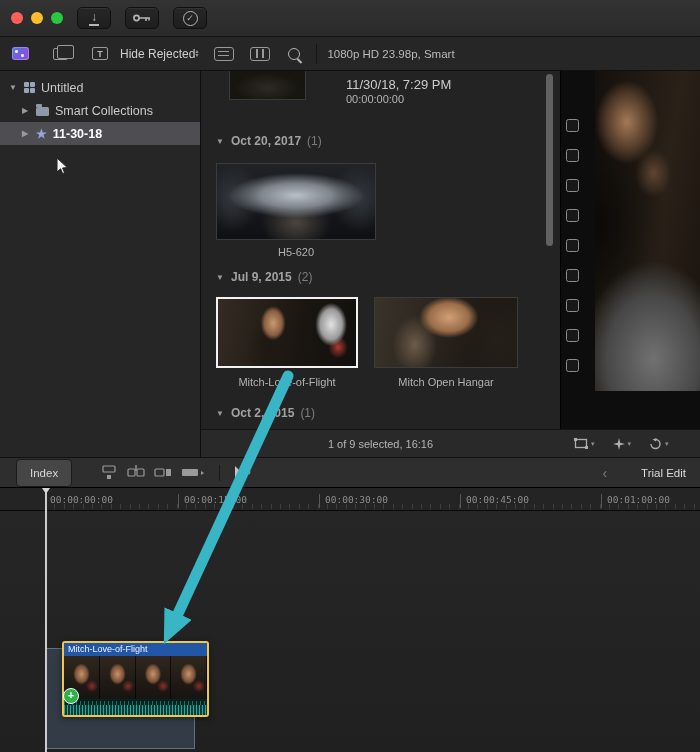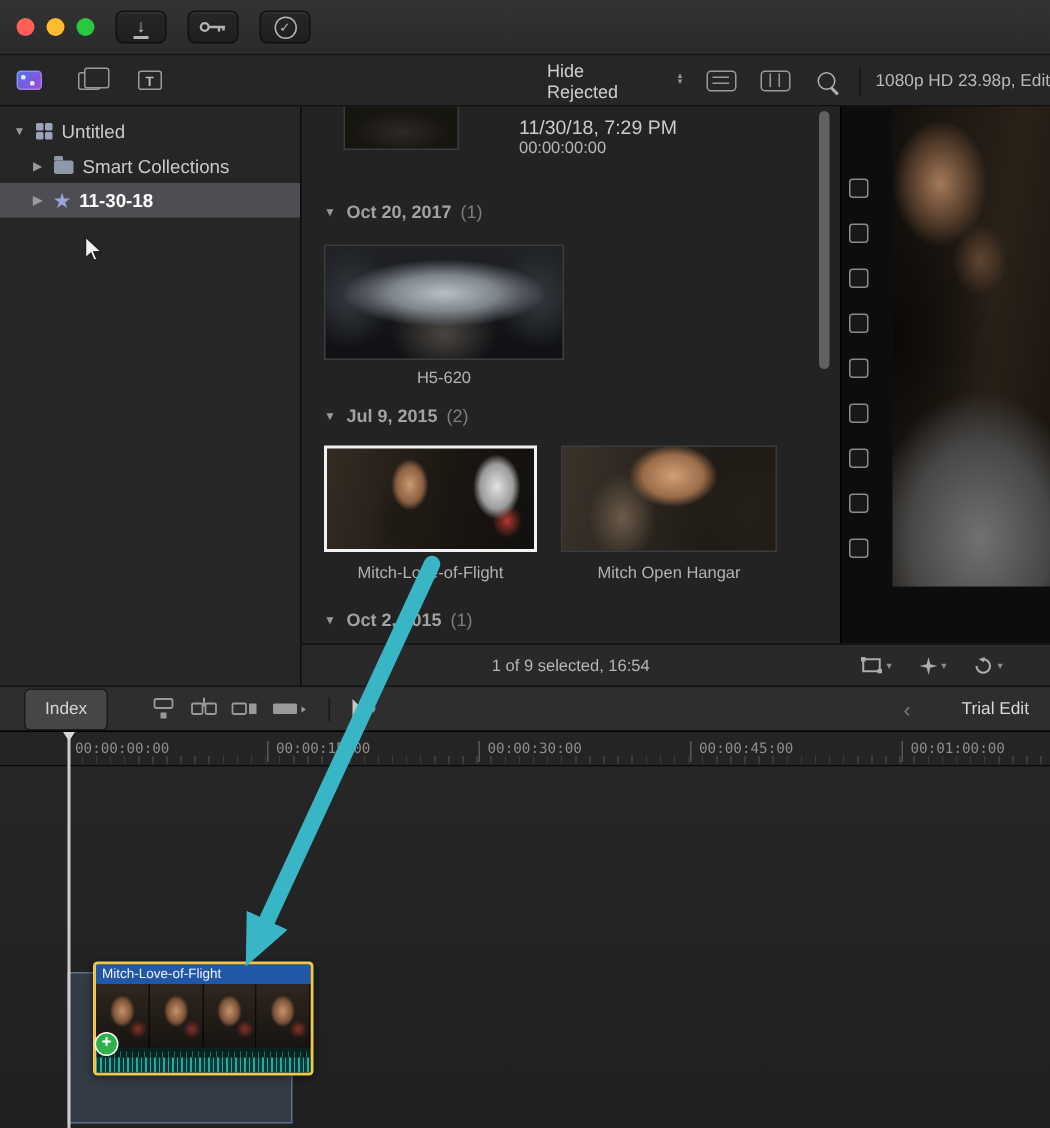--- a/index.html
+++ b/index.html
@@ -31,21 +31,21 @@
   .tool-ic{width:40px;height:26px;display:flex;align-items:center;justify-content:center}
   .lib-ic{width:17px;height:13px;border-radius:3px;background:linear-gradient(135deg,#4f7ce0 0%,#7e56e0 60%,#9a4fd0 100%);
           box-shadow:inset 0 0 0 1px rgba(255,255,255,.25);position:relative}
   .lib-ic::after{content:"";position:absolute;left:3px;top:3px;width:3px;height:3px;background:#dfe6ff;border-radius:1px;
                  box-shadow:6px 4px 0 #dfe6ff}
   .media-ic{width:15px;height:12px;border:1.4px solid #9a9a9a;border-radius:2px;position:relative}
   .media-ic::after{content:"";position:absolute;left:3px;top:-4px;width:15px;height:12px;
                    border:1.4px solid #9a9a9a;border-radius:2px;background:#262626}
   .titles-ic{width:16px;height:13px;border:1.4px solid #9a9a9a;border-radius:2px;
              display:flex;align-items:center;justify-content:center;font-size:9px;font-weight:bold;color:#b8b8b8}
-  .filter{display:flex;align-items:center;gap:12px;margin-left:245px;color:#cfcfcf}
+  .filter{display:flex;align-items:center;gap:0;color:#cfcfcf}
   .updown{display:flex;flex-direction:column;line-height:.62;font-size:6px;color:#9a9a9a}
   .view-ic{width:20px;height:14px;border:1.3px solid #9a9a9a;border-radius:3px;margin-left:16px;position:relative}
   .view-ic.lines::after{content:"";position:absolute;left:3px;top:3px;width:11px;height:1.5px;background:#9a9a9a;
                         box-shadow:0 4px 0 #9a9a9a}
   .view-ic.strip::after{content:"";position:absolute;left:5px;top:1px;width:1.5px;height:9px;background:#9a9a9a;
                         box-shadow:6px 0 0 #9a9a9a}
   .search-ic{width:12px;height:12px;border:1.6px solid #b2b2b2;border-radius:50%;position:relative;margin-left:18px}
   .search-ic::after{content:"";position:absolute;left:9px;top:9px;width:6px;height:1.8px;background:#b2b2b2;
                     transform:rotate(45deg);transform-origin:0 0}
   .tb-div{width:1px;height:20px;background:#161616;margin-left:16px}
@@ -202,21 +202,21 @@
       <span>Hide Rejected</span>
       <span class="updown">
         <span>▴</span>
           <span>▾</span>
       </span>
     </div>
     <span class="view-ic lines"></span>
     <span class="view-ic strip"></span>
     <span class="search-ic"></span>
     <span class="tb-div"></span>
-    <span class="fmt">1080p HD 23.98p, Edit</span>
+    <span class="fmt">1080p HD 23.98p, Smart</span>
   </div>
 
   <aside class="sidebar">
     <div class="side-row">
       <span class="disc">▼</span>
       <span class="grid-ic">
           <i></i>
           <i></i>
           <i></i>
           <i></i>
@@ -261,21 +261,21 @@
     <div class="g-head" style="top:335px">
       <span class="disc">▼</span>
       <span>Oct 2, 2015</span>
       <span class="cnt">(1)</span>
     </div>
 
     <div class="scroll-thumb"></div>
   </section>
 
   <div class="browser-status">
-    <span>1 of 9 selected, 16:54</span>
+    <span>1 of 9 selected, 16:16</span>
   </div>
 
   <section class="viewer">
     <div class="v-img"></div>
     <div class="sprockets">
       <i></i>
         <i></i>
         <i></i>
         <i></i>
         <i></i>

